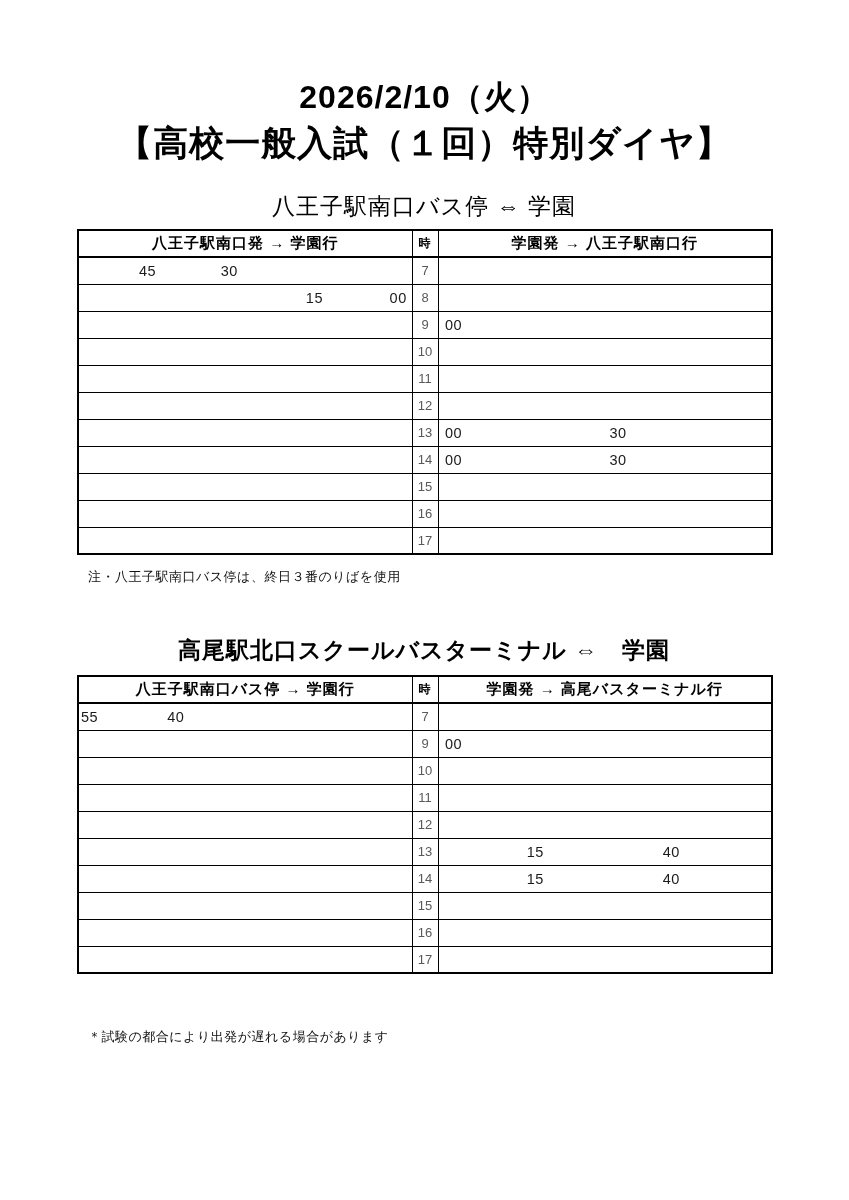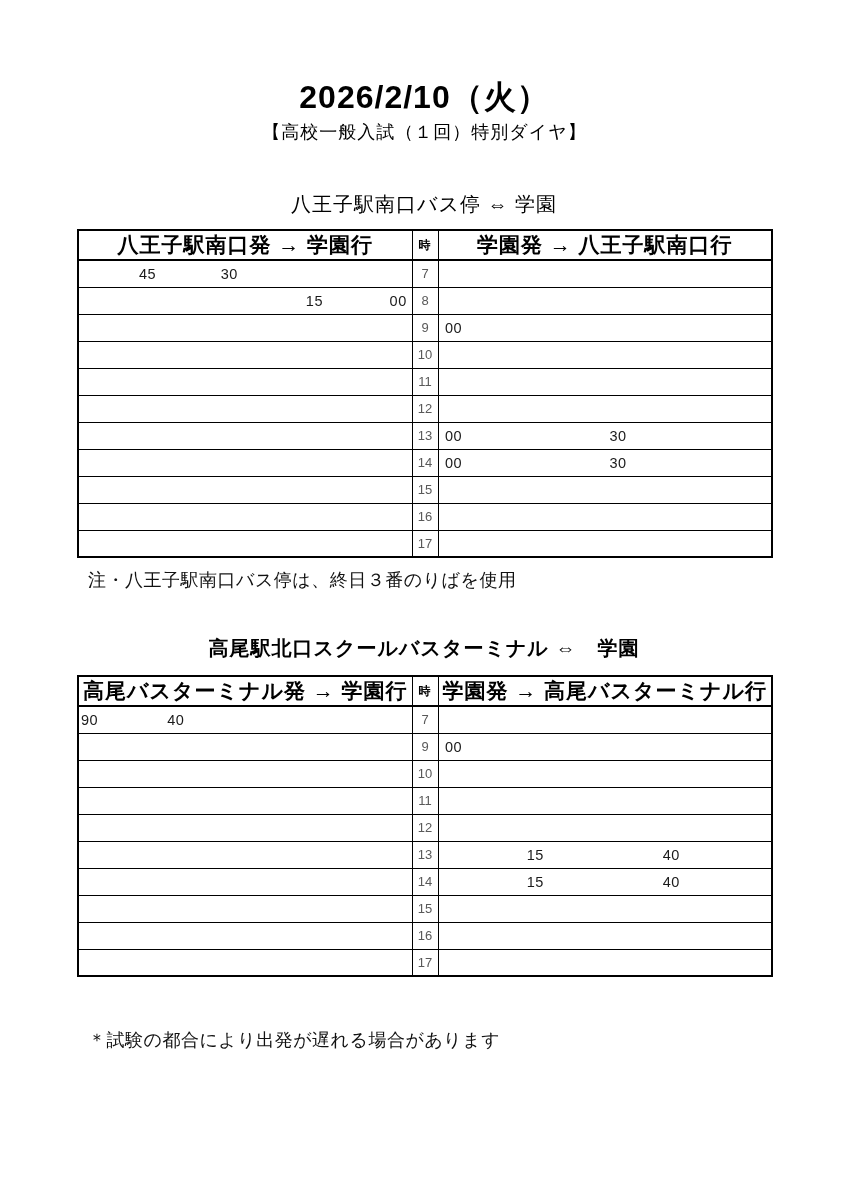--- a/index.html
+++ b/index.html
@@ -7,54 +7,54 @@
   .page {
     position:relative; width:849px; height:1200px; margin:0 auto;
     background:#ffffff; color:#000; overflow:hidden;
   }
   .doc-title {
     position:absolute; top:76px; left:0; width:100%;
     text-align:center; font-size:32px; font-weight:bold; letter-spacing:1px;
   }
   .doc-subtitle {
     position:absolute; top:120px; left:0; width:100%;
-    text-align:center; font-size:18px; font-weight:normal; letter-spacing:1px;
+    text-align:center; font-size:35px; font-weight:bold; letter-spacing:1px;
   }
   .section-heading {
     position:absolute; left:77px; width:694px;
-    text-align:center; font-size:20px; font-weight:500; letter-spacing:1px;
+    text-align:center; font-size:23px; font-weight:500; letter-spacing:1px;
   }
   .h1pos { top:191px; }
   .h2pos { top:635px;font-weight:bold; }
   table.timetable {
     position:absolute; left:77px; width:694px;
     border-collapse:collapse; table-layout:fixed;
     border:2.5px solid #000;
   }
   .t1pos { top:229px; }
   .t2pos { top:675px; }
   table.timetable th, table.timetable td {
     border:1.5px solid #000; padding:0; vertical-align:middle;
   }
   table.timetable thead th { border-bottom:2px solid #000; }
   col.c-dep { width:334px; }
   col.c-hour { width:26px; }
-  th.hdr { height:27px; font-size:21px; font-weight:bold; text-align:center; letter-spacing:1px; }
+  th.hdr { height:27px; font-size:15px; font-weight:bold; text-align:center; letter-spacing:1px; }
   th.hdr-hour { font-size:12px; font-weight:bold; border-left:2px solid #000; border-right:2px solid #000; }
   td.hour-cell {
     height:27px; text-align:center; font-size:13px; color:#595959;
     font-weight:400; border-left:2px solid #000; border-right:2px solid #000;
     font-family:"Liberation Sans","DejaVu Sans",sans-serif;
   }
   td.dep-cell { position:relative; height:27px; }
   td.dep-cell .minute {
     position:absolute; top:50%; transform:translate(-50%,-50%);
     font-size:14.5px; color:#1a1a1a; letter-spacing:0.5px; white-space:nowrap;
   }
-  .table-note { position:absolute; left:88px; font-size:18px; color:#111; letter-spacing:0.5px; }
+  .table-note { position:absolute; left:88px; font-size:13px; color:#111; letter-spacing:0.5px; }
   .n1pos { top:568px; }
   .n2pos { top:1028px; }
 </style>
 </head>
 <body>
 
 <div class="page">
 
   <div class="doc-title">2026/2/10（火）</div>
   <div class="doc-subtitle">【高校一般入試（１回）特別ダイヤ】</div>
@@ -149,29 +149,29 @@
 
   <div class="section-heading h2pos">高尾駅北口スクールバスターミナル ⇔　学園</div>
   <table class="timetable t2pos">
     <colgroup>
         <col class="c-dep">
         <col class="c-hour">
         <col class="c-dep">
       </colgroup>
     <thead>
       <tr>
-        <th class="hdr">高尾バスターミナル発 → 学園行</th>
+        <th class="hdr">八王子駅南口バス停 → 学園行</th>
         <th class="hdr hdr-hour">時</th>
         <th class="hdr">学園発 → 高尾バスターミナル行</th>
       </tr>
     </thead>
     <tbody>
         <tr>
           <td class="dep-cell">
-            <span class="minute" style="left: 3.2%;">90</span>
+            <span class="minute" style="left: 3.2%;">55</span>
             <span class="minute" style="left: 29.1%;">40</span>
           </td>
           <td class="hour-cell">7</td>
           <td class="dep-cell"></td>
         </tr>
         <tr>
           <td class="dep-cell"></td>
           <td class="hour-cell">9</td>
           <td class="dep-cell">
             <span class="minute" style="left: 4.5%;">00</span>

